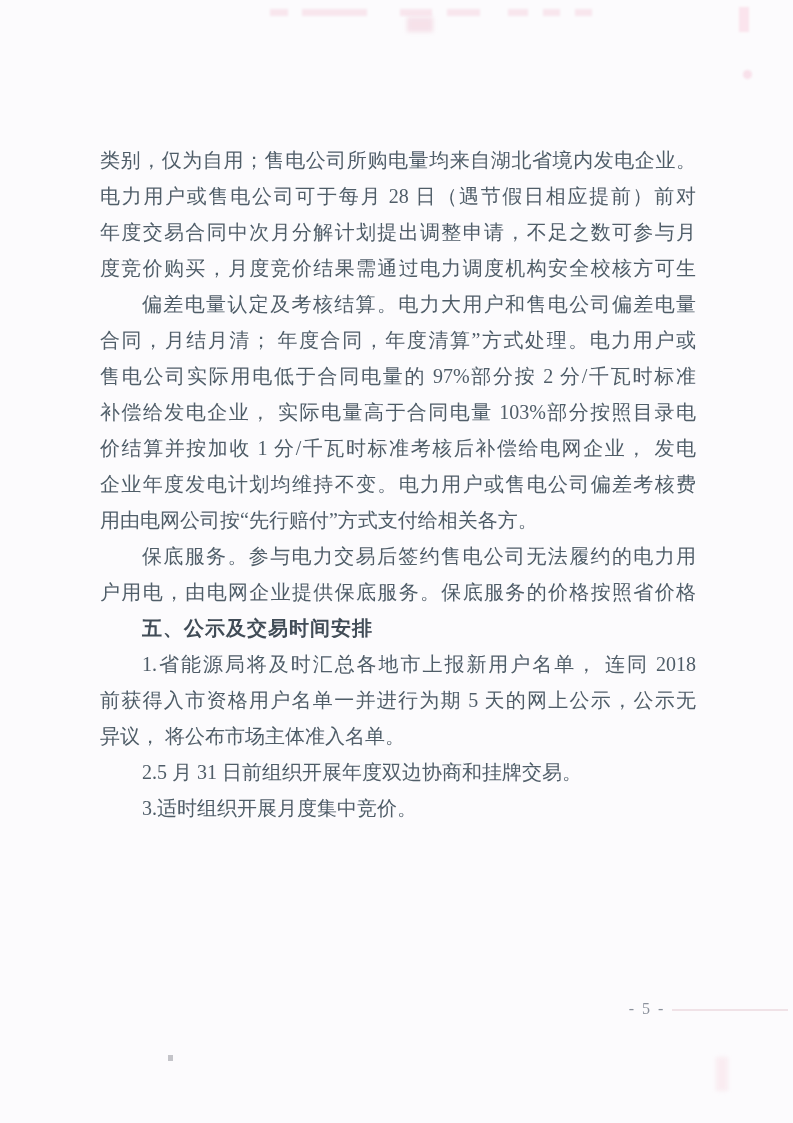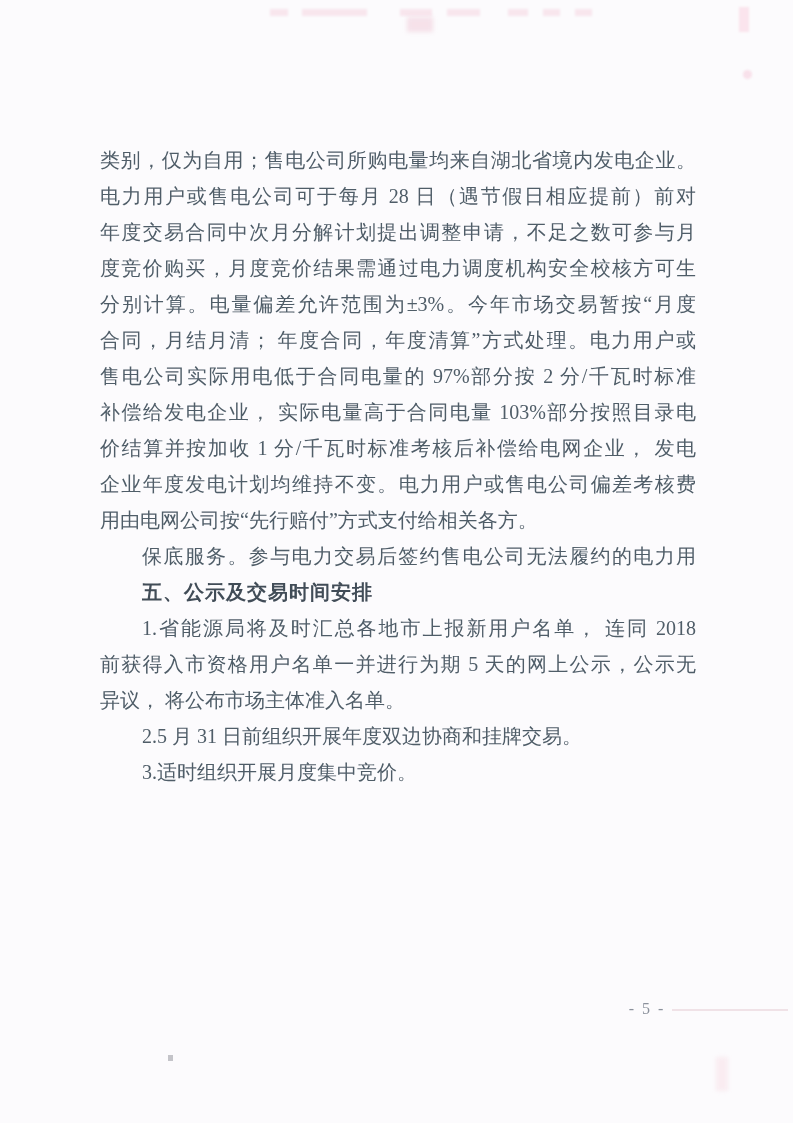--- a/index.html
+++ b/index.html
@@ -83,28 +83,29 @@
   <div class="artifact a-dash a-d7"></div>
   <div class="artifact a-blob"></div>
   <div class="artifact a-bar"></div>
   <div class="artifact a-dot"></div>
 
   <div class="doc-body">
       <div class="line full">类别，仅为自用；售电公司所购电量均来自湖北省境内发电企业。</div>
       <div class="line full">电力用户或售电公司可于每月 28 日（遇节假日相应提前）前对</div>
       <div class="line full">年度交易合同中次月分解计划提出调整申请，不足之数可参与月</div>
       <div class="line full">度竞价购买，月度竞价结果需通过电力调度机构安全校核方可生</div>
-      <div class="line full">分别计算。电量偏差允许范围为±3%。今年市场交易暂按“月度</div>
+      <div class="line indent full">偏差电量认定及考核结算。电力大用户和售电公司偏差电量</div>
       <div class="line full">合同，月结月清； 年度合同，年度清算”方式处理。电力用户或</div>
       <div class="line full">售电公司实际用电低于合同电量的 97%部分按 2 分/千瓦时标准</div>
       <div class="line full">补偿给发电企业， 实际电量高于合同电量 103%部分按照目录电</div>
       <div class="line full">价结算并按加收 1 分/千瓦时标准考核后补偿给电网企业， 发电</div>
       <div class="line full">企业年度发电计划均维持不变。电力用户或售电公司偏差考核费</div>
       <div class="line last">用由电网公司按“先行赔付”方式支付给相关各方。</div>
       <div class="line indent full">保底服务。参与电力交易后签约售电公司无法履约的电力用</div>
+      <div class="line full">户用电，由电网企业提供保底服务。保底服务的价格按照省价格</div>
       <div class="line heading indent last">五、公示及交易时间安排</div>
       <div class="line indent full">1.省能源局将及时汇总各地市上报新用户名单， 连同 2018</div>
       <div class="line full">前获得入市资格用户名单一并进行为期 5 天的网上公示，公示无</div>
       <div class="line last">异议， 将公布市场主体准入名单。</div>
       <div class="line indent last">2.5 月 31 日前组织开展年度双边协商和挂牌交易。</div>
       <div class="line indent last">3.适时组织开展月度集中竞价。</div>
     </div>
 
   <div class="page-number">- 5 -</div>
   <div class="artifact a-footline"></div>

